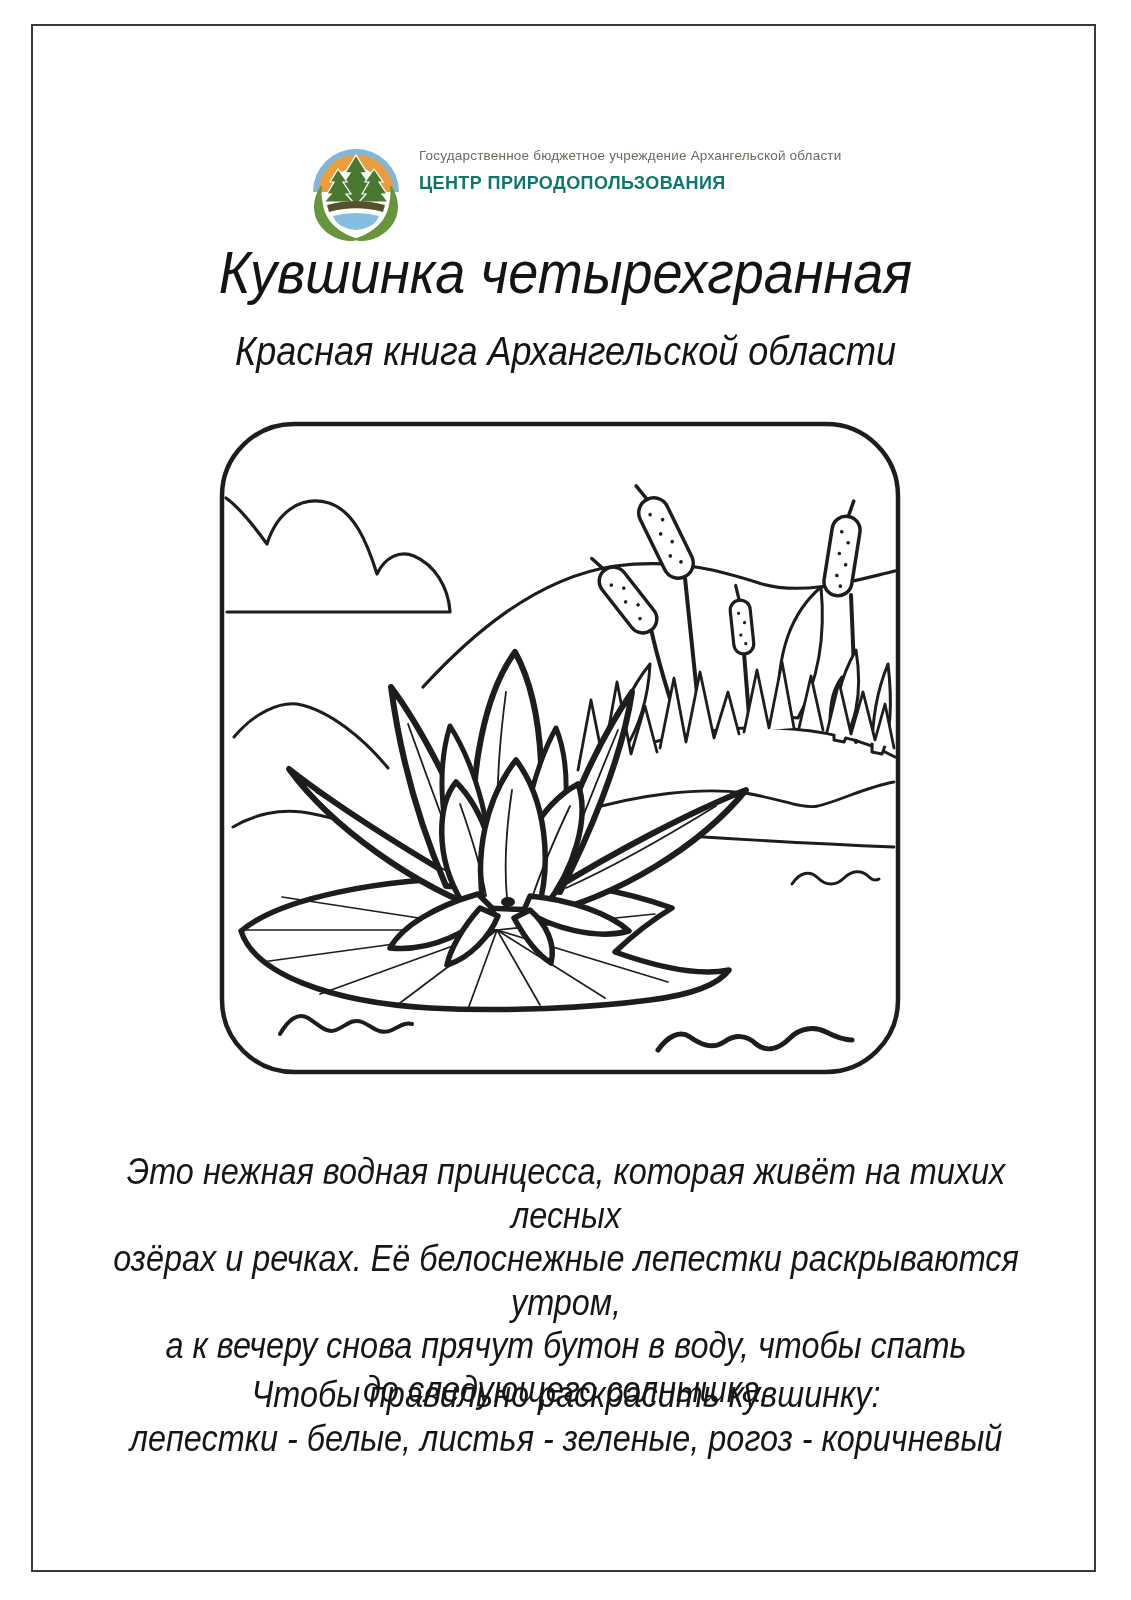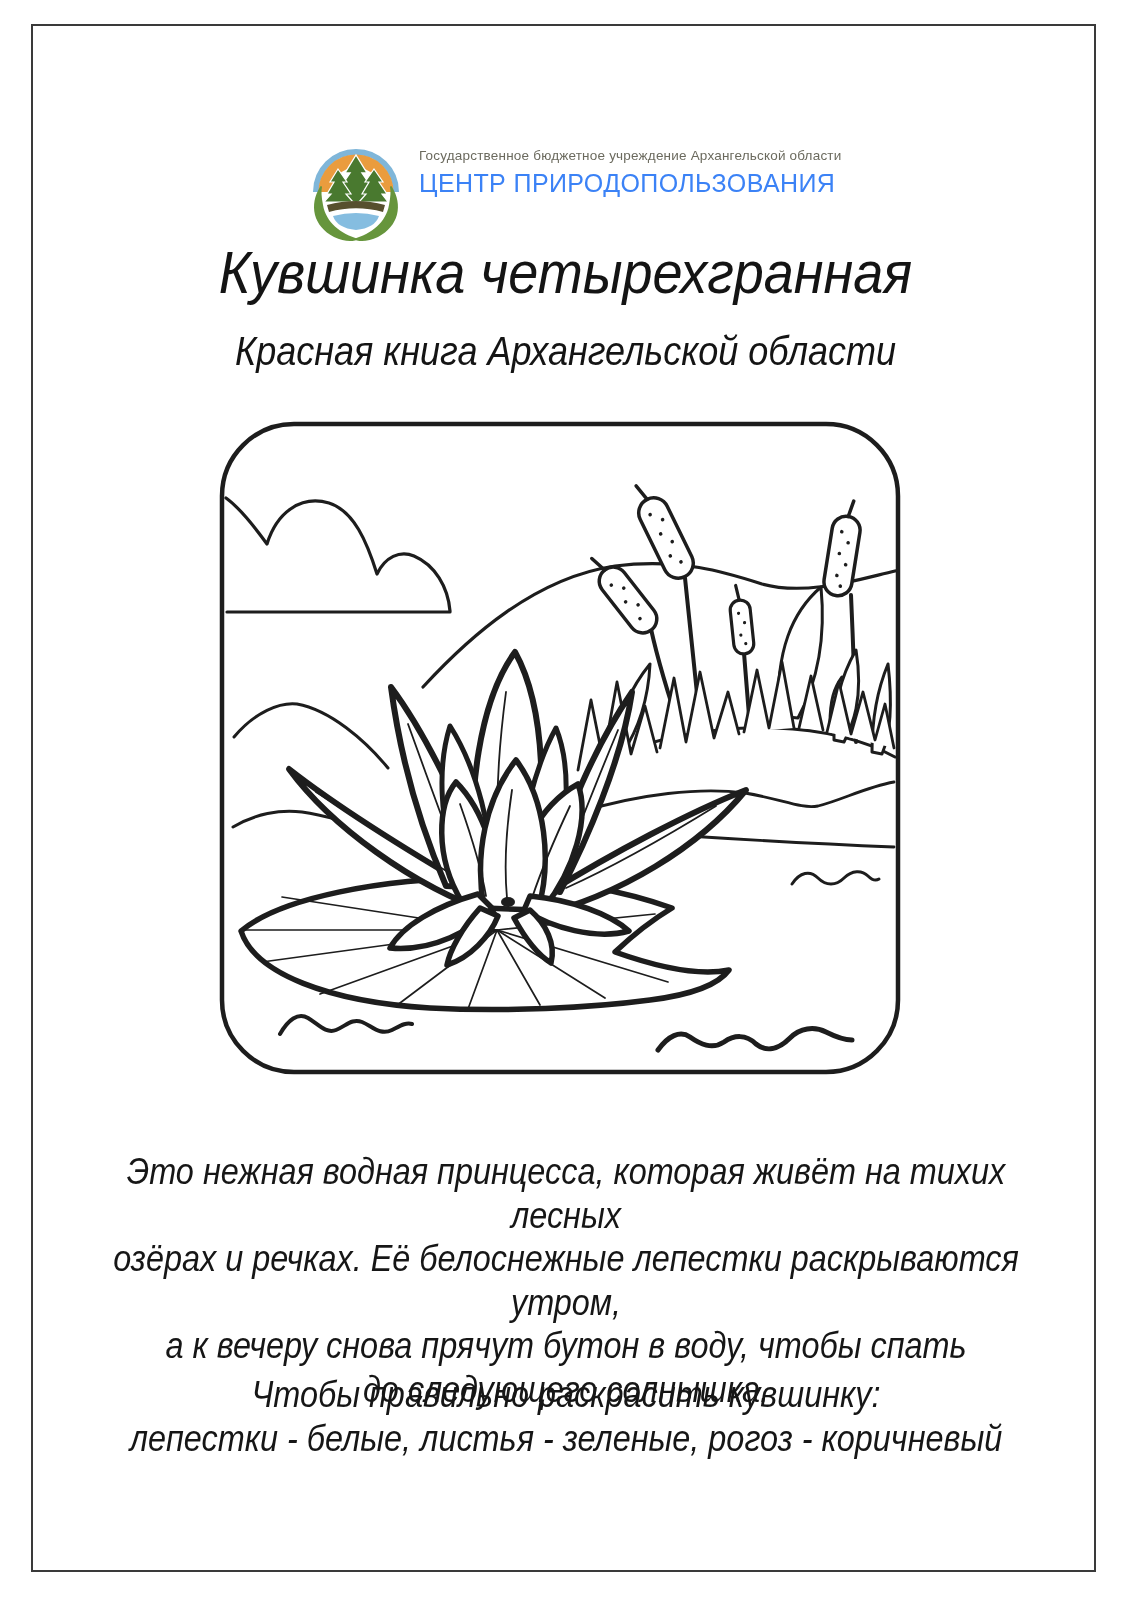--- a/index.html
+++ b/index.html
@@ -5,21 +5,21 @@
   html,body{margin:0;padding:0;background:#ffffff;}
   .page{position:relative;width:1131px;height:1600px;background:#ffffff;overflow:hidden;
         font-family:"Liberation Sans", sans-serif;color:#1b1b1b;}
   .page-border{position:absolute;left:31px;top:24px;width:1065px;height:1548px;
                border:2px solid #3a3a3a;box-sizing:border-box;}
   
   .logo-block{position:absolute;left:305px;top:110px;display:flex;align-items:flex-start;margin-top:32px;}
   .emblem{width:102px;height:100px;flex:0 0 auto;}
   .logo-text{margin-left:12px;padding-top:6px;}
   .org-small{font-size:13.5px;color:#6b6a5e;letter-spacing:.2px;margin-bottom:6px;white-space:nowrap;}
-  .org-big{font-size:25px;font-weight:normal;color:#3b82f6;line-height:29px;letter-spacing:.4px;white-space:nowrap;}
+  .org-big{font-size:18px;font-weight:bold;color:#0f766e;line-height:29px;letter-spacing:.4px;white-space:nowrap;}
   
   .narrow{transform:scaleX(.9);transform-origin:50% 50%;}
   .title{position:absolute;left:0;top:243px;width:1131px;text-align:center;font-style:italic;
          font-weight:500;font-size:60px;line-height:1;color:#141414;}
   .subtitle{position:absolute;left:0;top:331px;width:1131px;text-align:center;font-style:italic;
             font-weight:500;font-size:40px;line-height:1;color:#141414;}
   .description{position:absolute;left:16px;top:1150px;width:1100px;text-align:center;font-style:italic;
                font-weight:500;font-size:36px;line-height:43.5px;color:#161616;}
   .guide{position:absolute;left:16px;top:1373px;width:1100px;text-align:center;font-style:italic;
          font-weight:500;font-size:36px;line-height:43.5px;color:#161616;}

